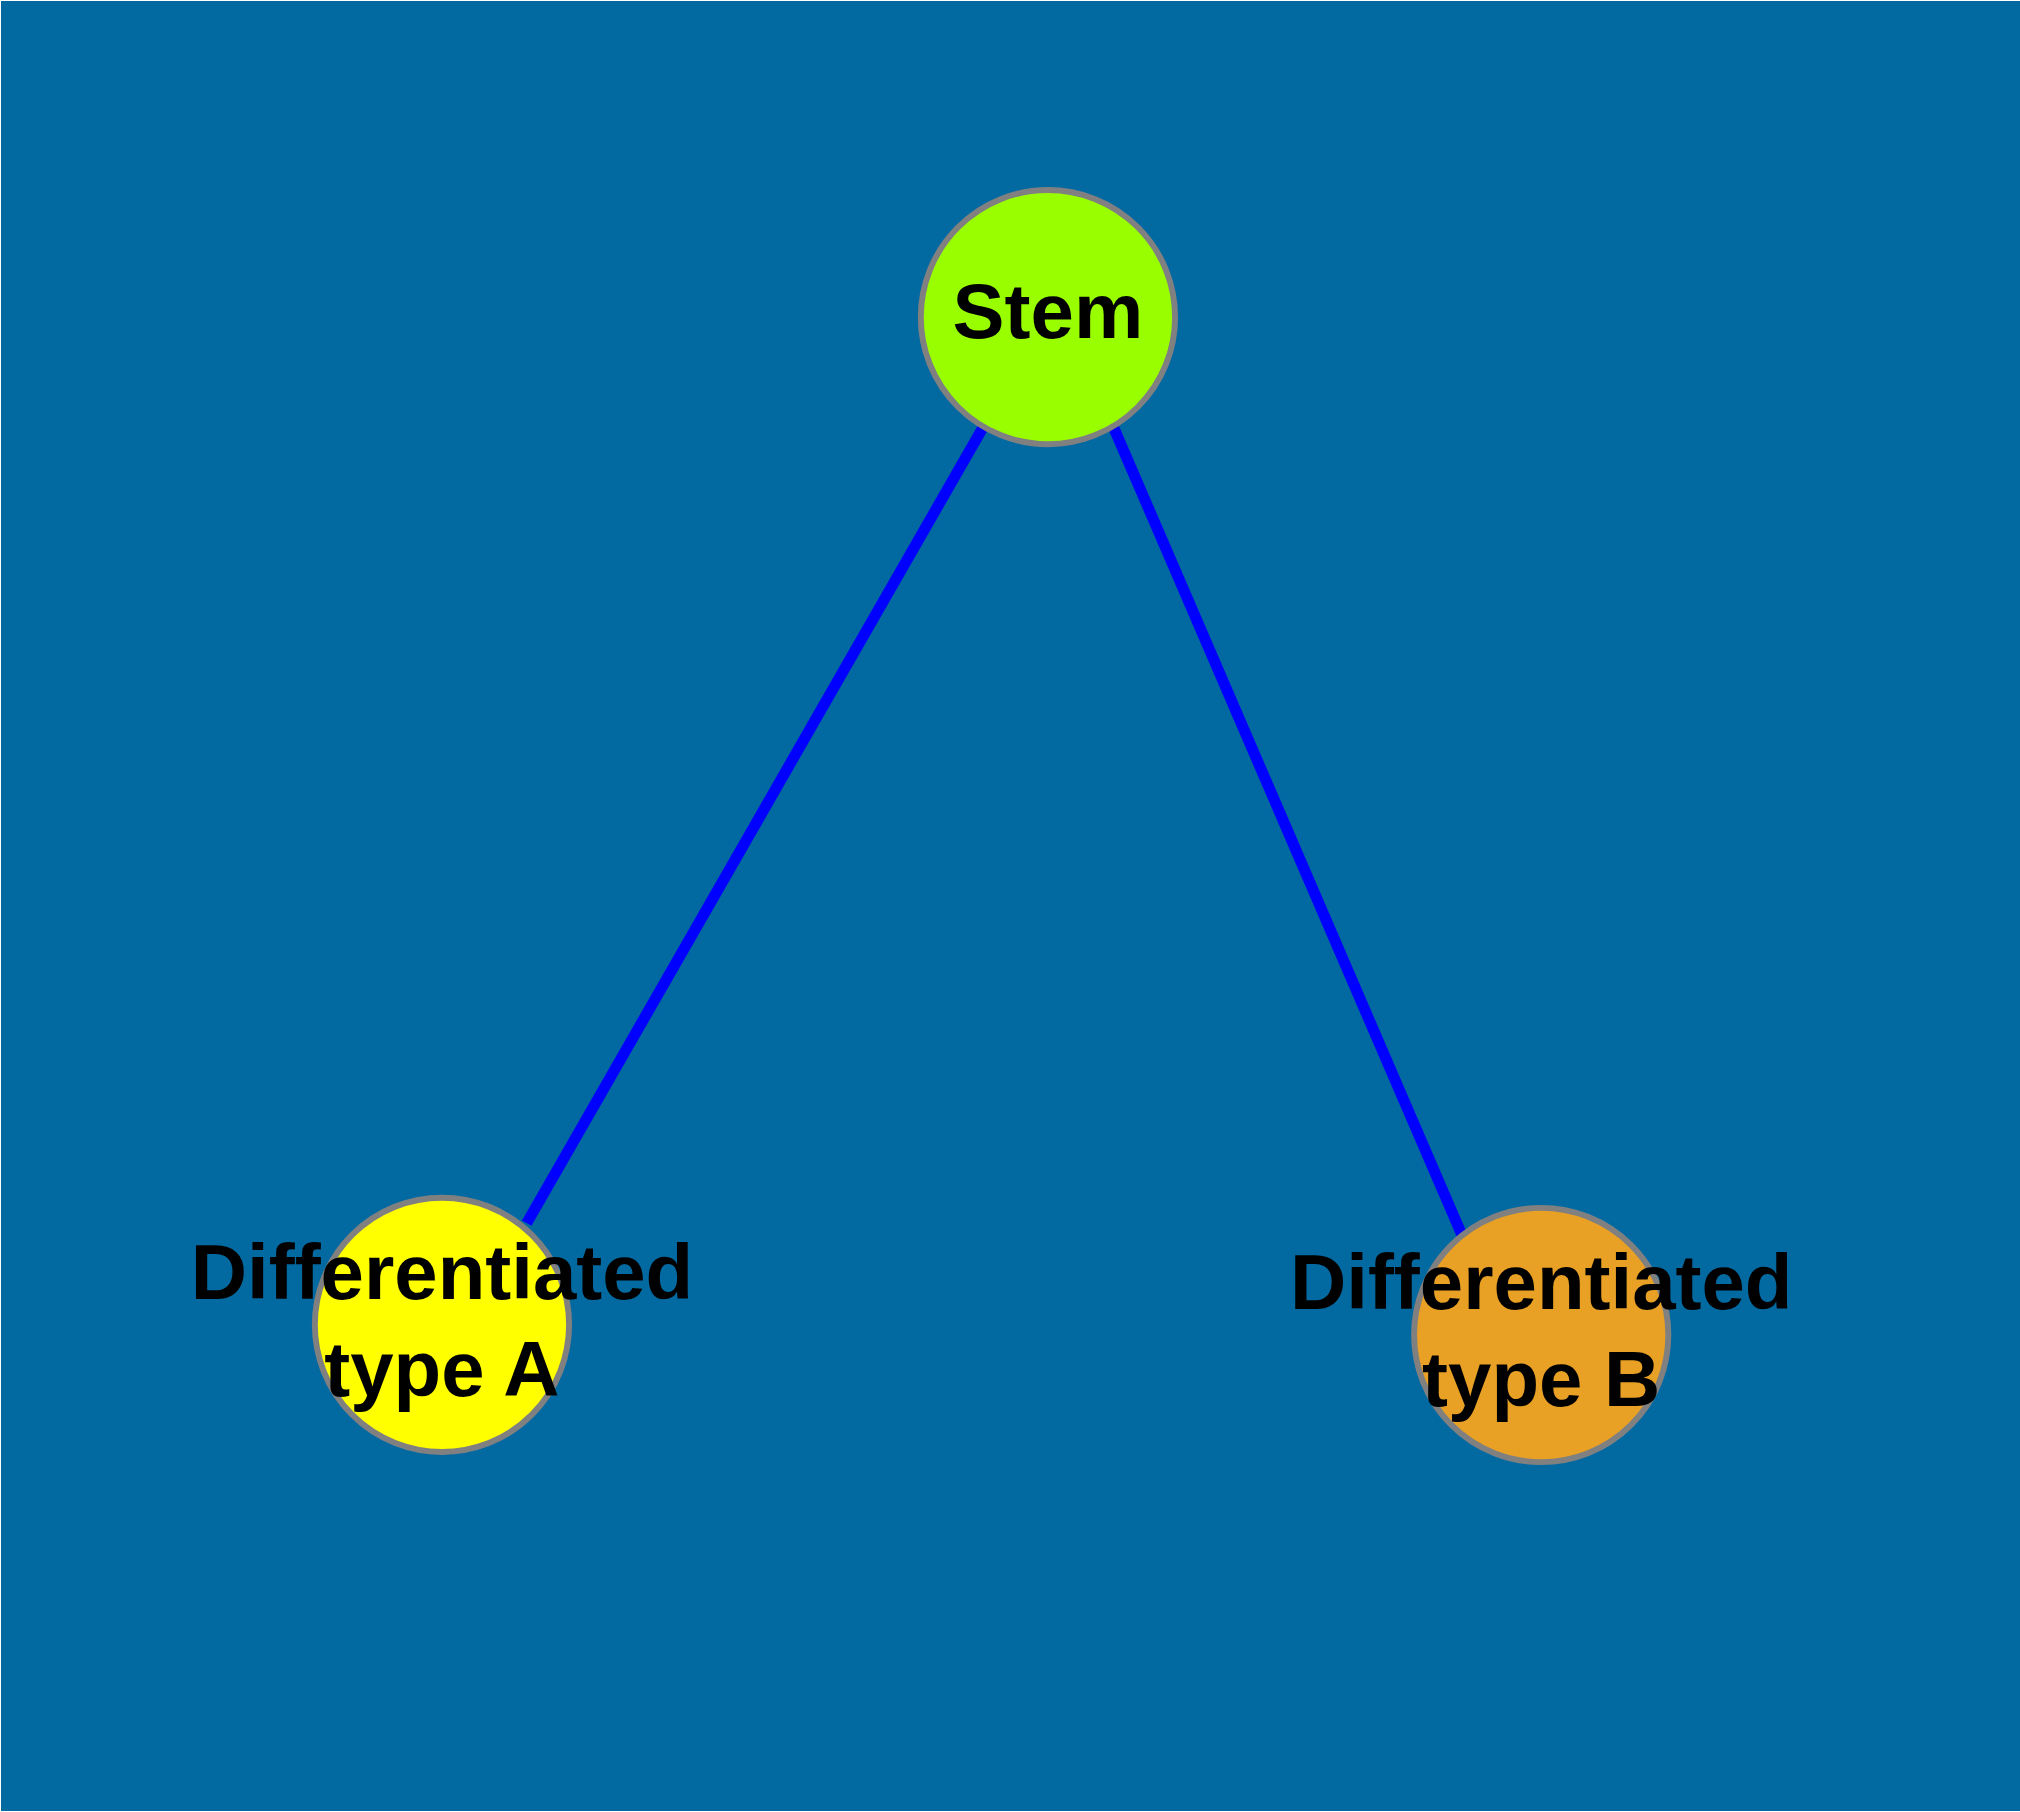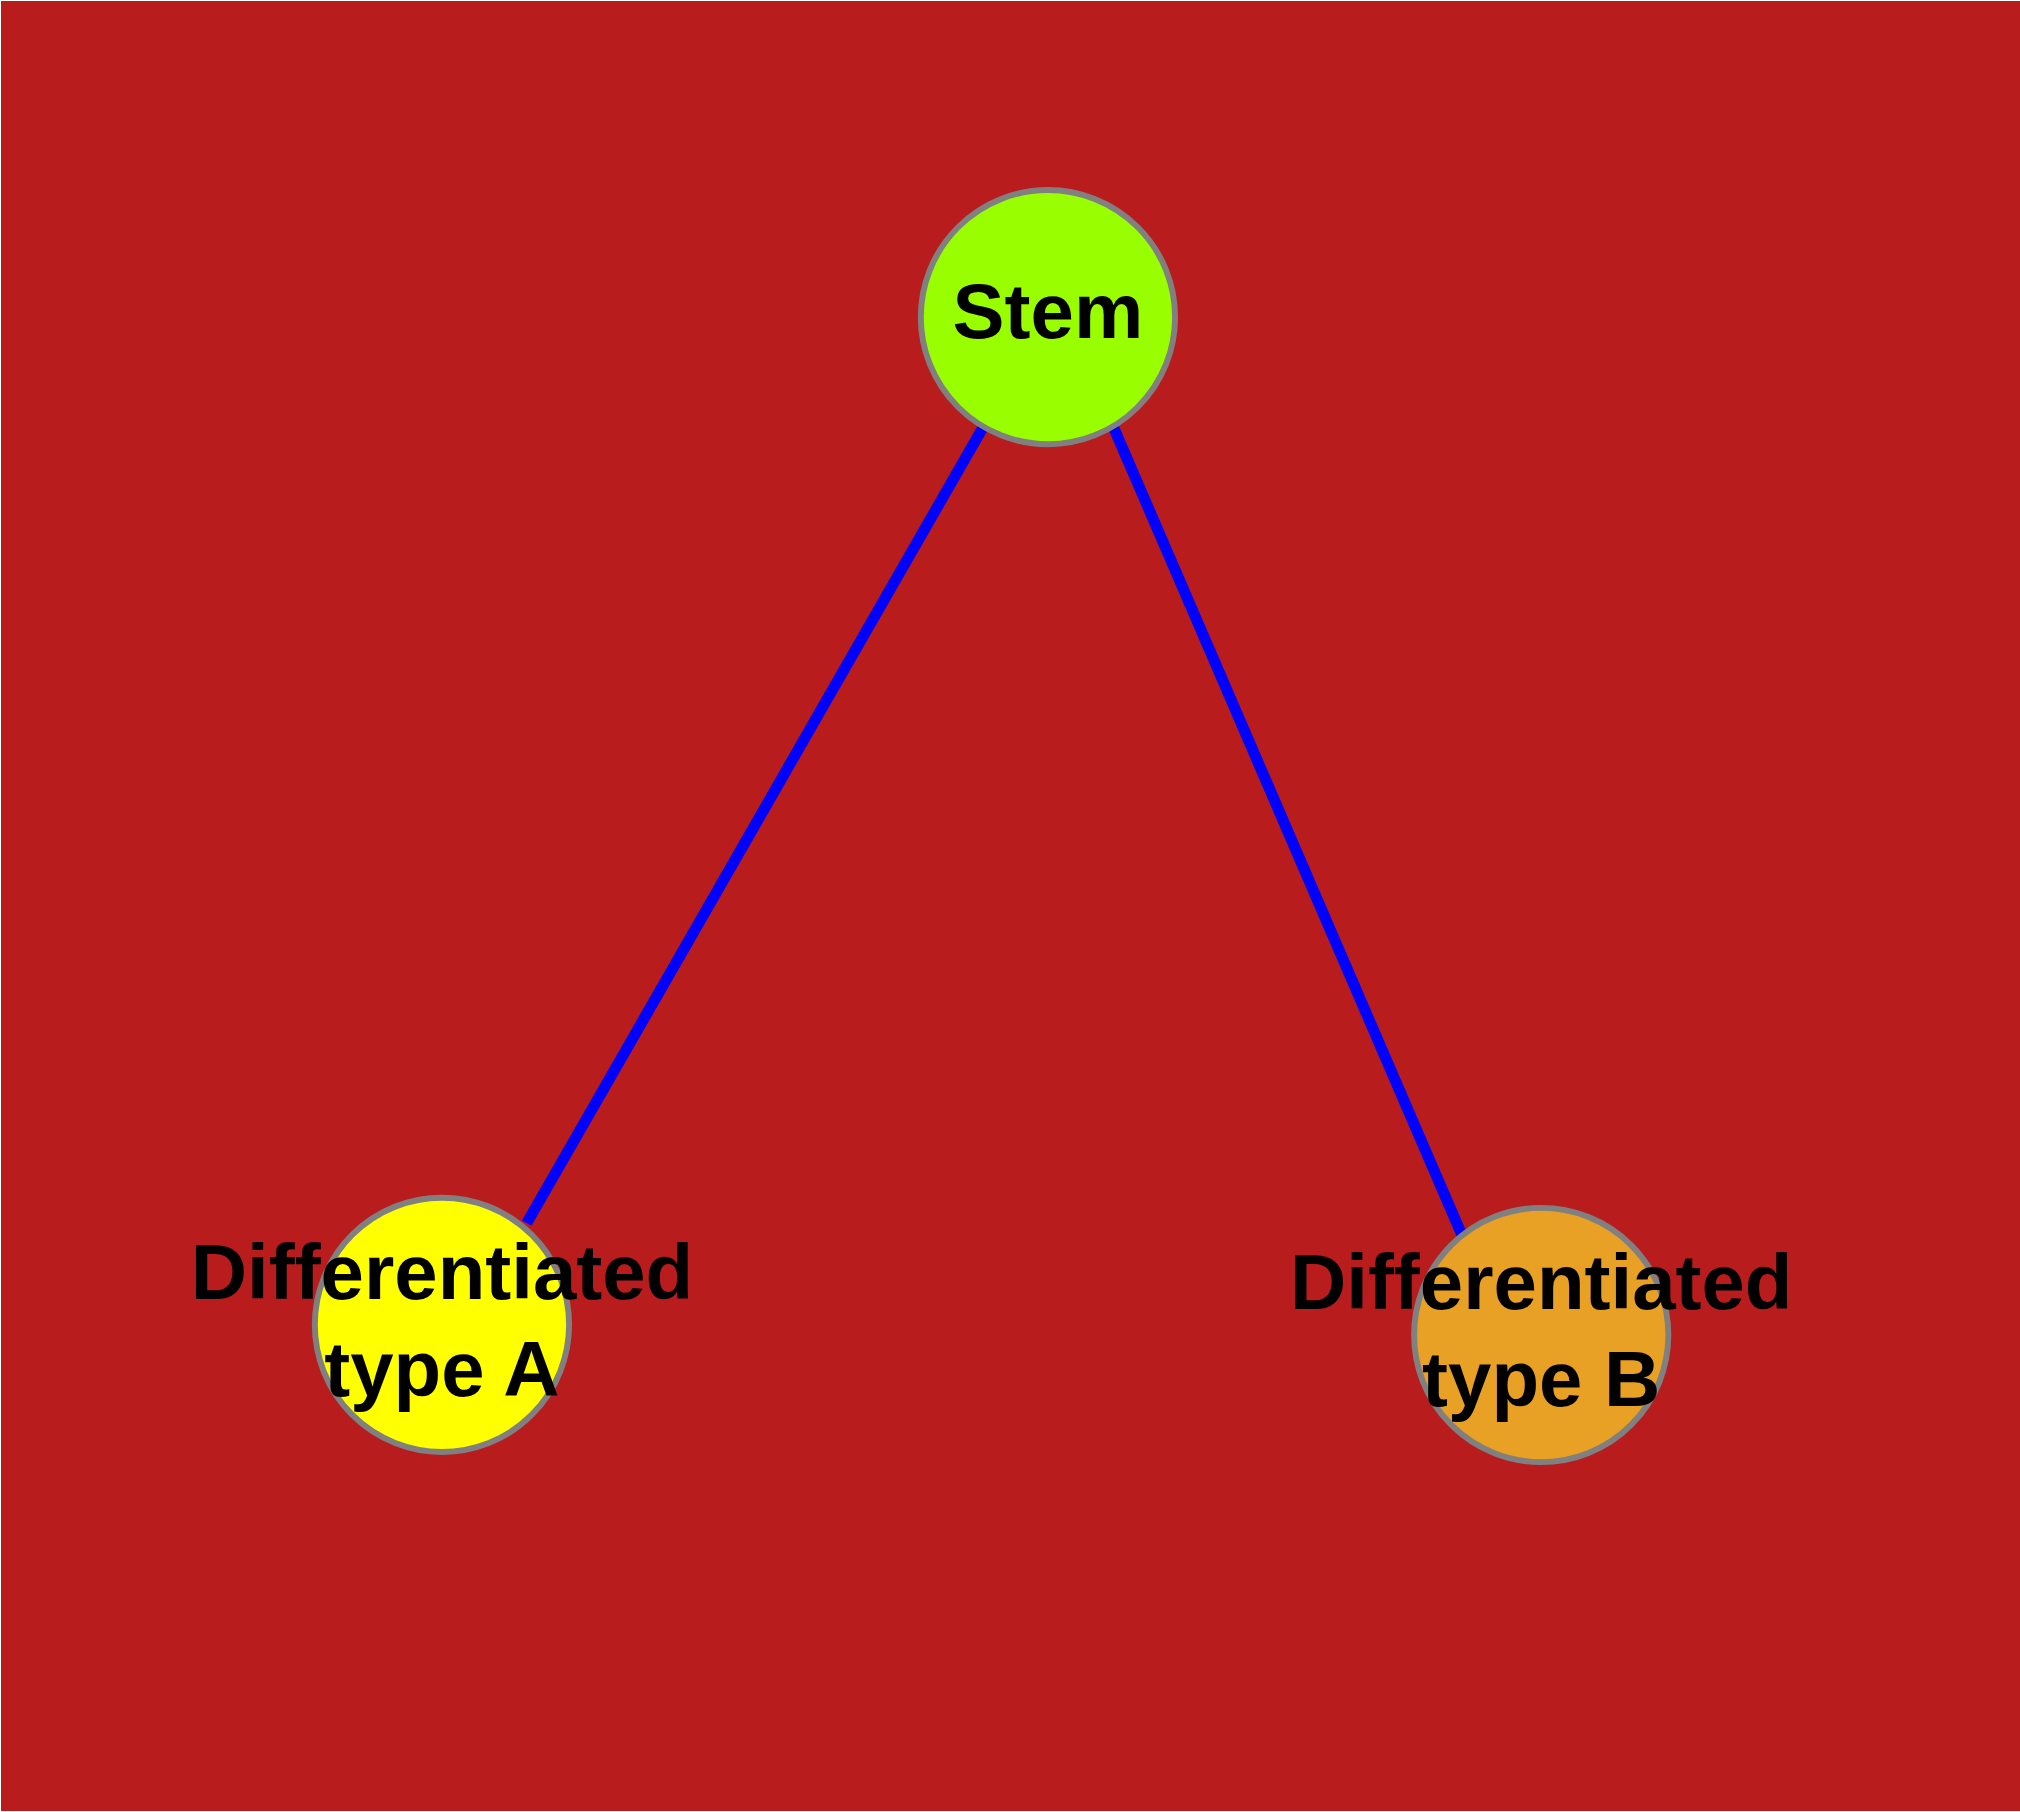--- a/index.html
+++ b/index.html
@@ -10,21 +10,21 @@
   body {
     width: 2021px;
     height: 1812px;
     overflow: hidden;
     font-family: "Liberation Sans", sans-serif;
   }
   #canvas {
     position: relative;
     width: 2021px;
     height: 1812px;
-    background: #b91c1c;
+    background: #0369a1;
     box-sizing: border-box;
     border: 1.7px solid #ffffff;
     overflow: hidden;
   }
   #graph-svg {
     position: absolute;
     left: 0;
     top: 0;
     width: 2021px;
     height: 1812px;

